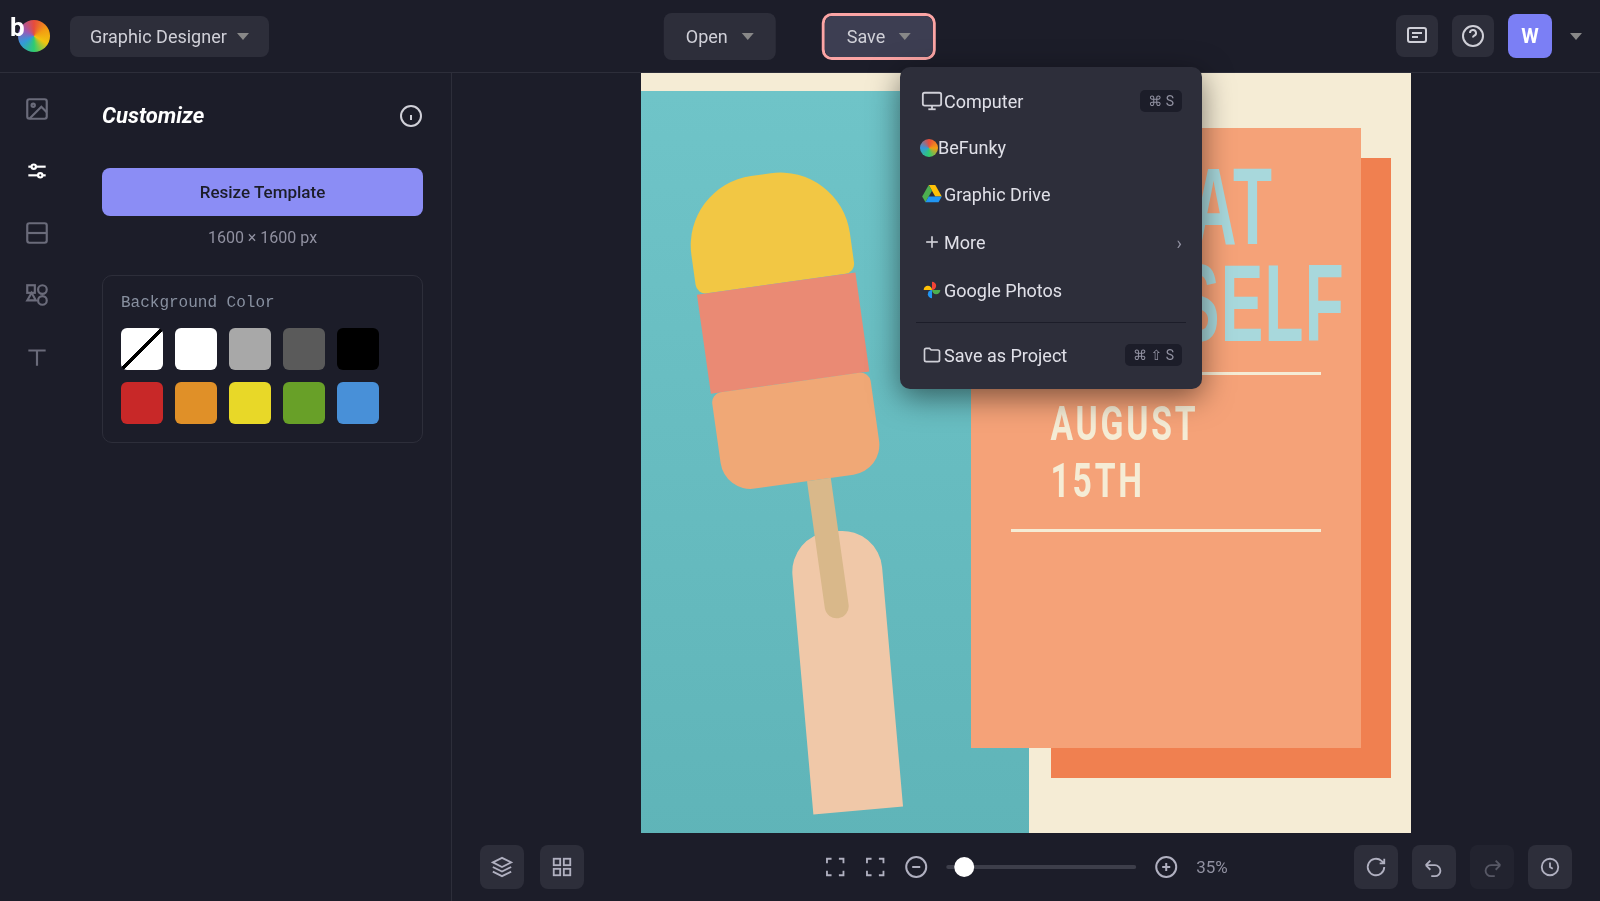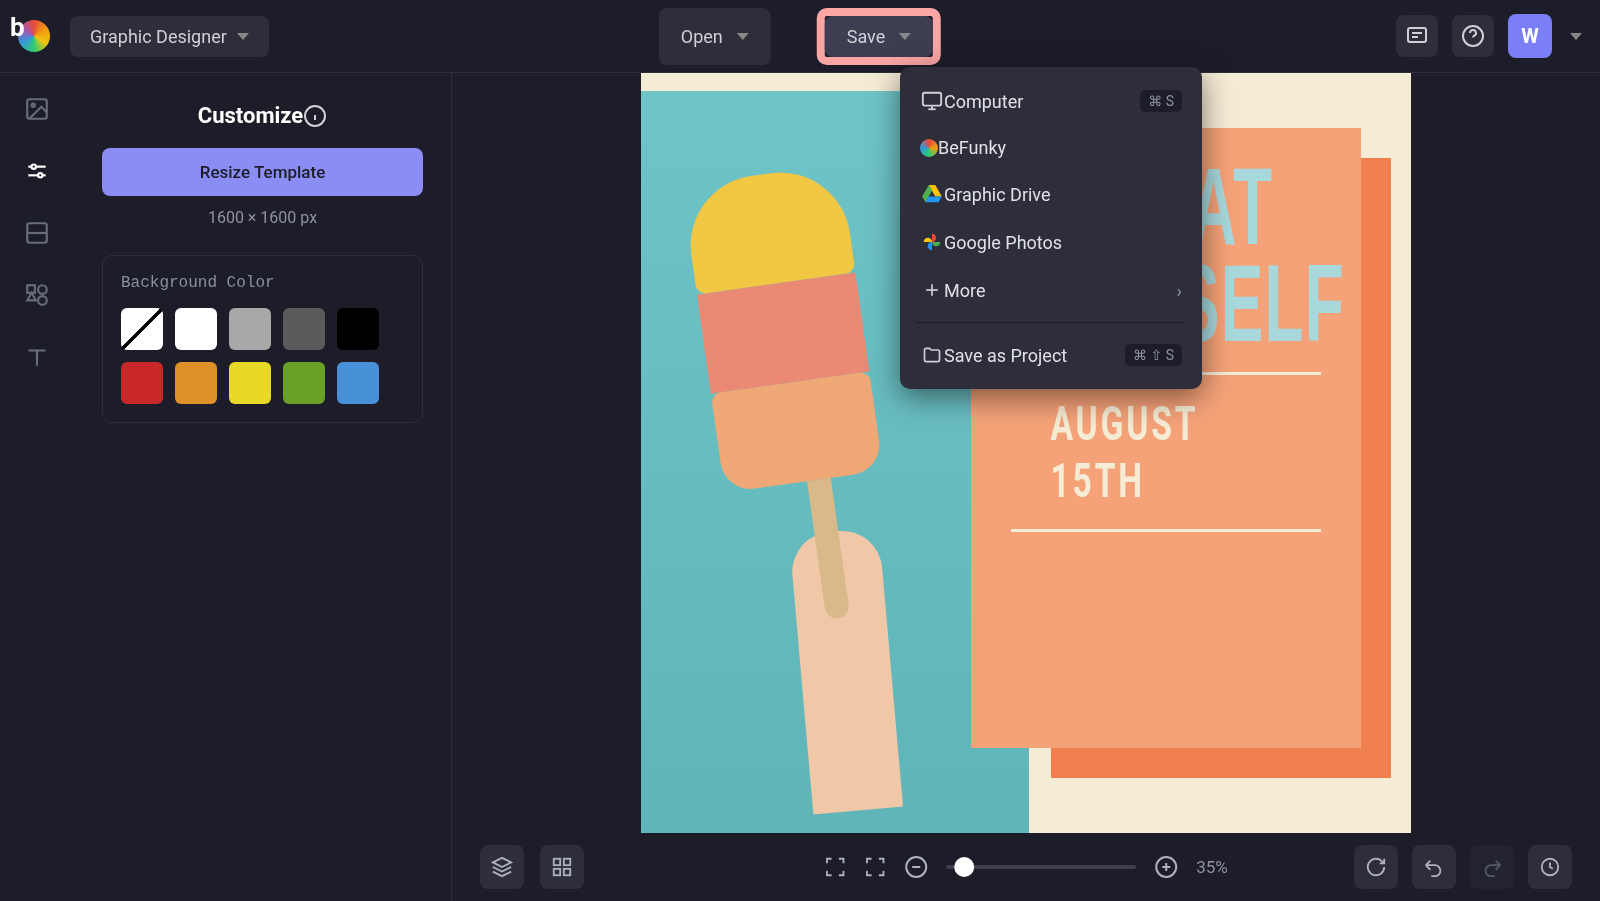--- a/index.html
+++ b/index.html
@@ -6,36 +6,36 @@
     body { font-family: -apple-system, BlinkMacSystemFont, "Segoe UI", Roboto, sans-serif; background: #1c1d29; color: #fff; width: 1600px; height: 901px; overflow: hidden; position: relative; }
     
     .header { height: 73px; display: flex; align-items: center; padding: 0 18px; border-bottom: 1px solid #2d2e3a; }
     .logo { width: 32px; height: 32px; border-radius: 50%; background: conic-gradient(#e74c3c, #f39c12, #f1c40f, #2ecc71, #3498db, #9b59b6, #e74c3c); margin-right: 20px; position: relative; }
     .logo::before { content: 'b'; position: absolute; color: #fff; font-weight: bold; font-size: 26px; left: -8px; top: -8px; }
     
     .app-selector { background: #2d2e3a; padding: 10px 20px; border-radius: 8px; display: flex; align-items: center; gap: 10px; cursor: pointer; font-size: 18px; color: #d0d0d8; }
     
     .header-center { display: flex; gap: 16px; margin-left: auto; margin-right: auto; position: absolute; left: 50%; transform: translateX(-50%); }
     .header-btn { background: #2d2e3a; padding: 10px 22px; border-radius: 8px; display: flex; align-items: center; gap: 14px; cursor: pointer; font-size: 18px; color: #d0d0d8; }
-    .save-btn-wrap { border: 8px solid #fca5a5; border-radius: 10px; padding: 0; margin-left: 30px; }
+    .save-btn-wrap { border: 3px solid #fca5a5; border-radius: 10px; padding: 0; margin-left: 30px; }
     .save-btn { background: #3d3e52; padding: 10px 22px; border-radius: 8px; display: flex; align-items: center; gap: 14px; cursor: pointer; font-size: 18px; color: #d0d0d8; }
     
     .header-right { display: flex; align-items: center; gap: 14px; margin-left: auto; }
     .icon-btn { width: 42px; height: 42px; background: #2d2e3a; border-radius: 8px; display: flex; align-items: center; justify-content: center; cursor: pointer; }
     .avatar { width: 44px; height: 44px; background: #7b7ff5; border-radius: 8px; display: flex; align-items: center; justify-content: center; font-weight: bold; font-size: 20px; }
     
     .chevron { width: 0; height: 0; border-left: 6px solid transparent; border-right: 6px solid transparent; border-top: 7px solid #888; }
     
     .main { display: flex; height: calc(901px - 73px); }
     .tool-rail { width: 74px; display: flex; flex-direction: column; align-items: center; padding-top: 20px; gap: 30px; }
     .tool-item { width: 32px; height: 32px; display: flex; align-items: center; justify-content: center; cursor: pointer; color: #6a6b7a; }
     .tool-item.active { color: #fff; }
     
     .side-panel { width: 378px; padding: 30px 28px; border-right: 1px solid #2d2e3a; }
-    .panel-header { display: flex; justify-content: center; align-items: center; margin-bottom: 20px; }
+    .panel-header { display: flex; justify-content: space-between; align-items: center; margin-bottom: 40px; font-style: italic; }
     .panel-title { font-size: 22px; font-weight: bold; }
     
     .resize-btn { background: #8b8df5; color: #1c1d29; width: 100%; padding: 14px; border-radius: 8px; text-align: center; font-size: 17px; font-weight: 500; cursor: pointer; }
     .dimensions { text-align: center; color: #9090a0; margin-top: 12px; font-size: 16px; }
     
     .bg-section { margin-top: 28px; border: 1px solid #2d2e3a; border-radius: 10px; padding: 18px; }
     .bg-label { color: #8890a0; font-size: 16px; margin-bottom: 16px; font-family: Liberation Mono, monospace; }
     .color-grid { display: grid; grid-template-columns: repeat(5, 42px); gap: 12px; }
     .color-swatch { width: 42px; height: 42px; border-radius: 6px; cursor: pointer; }
     .swatch-none { background: linear-gradient(135deg, #fff 47%, #000 47%, #000 53%, #fff 53%); }
@@ -290,39 +290,39 @@
       <svg width="20" height="18" viewBox="0 0 24 22">
           <path d="M8 0l8 0 8 14-8 0z" fill="#ffc107"></path>
           <path d="M0 14l4 7 8-14-4-7z" fill="#4caf50"></path>
           <path d="M4 21l16 0 4-7-16 0z" fill="#2196f3"></path>
         </svg>
     </span>
     <span>Graphic Drive</span>
   </div>
   <div class="dd-item">
     <span class="dd-icon">
+      <svg width="20" height="20" viewBox="0 0 24 24" fill="none" stroke="#d0d0d8" stroke-width="2">
+          <line x1="12" y1="5" x2="12" y2="19"></line>
+          <line x1="5" y1="12" x2="19" y2="12"></line>
+        </svg>
+    </span>
+    <span>More</span>
+    <span class="dd-arrow">›</span>
+  </div>
+  <div class="dd-item">
+    <span class="dd-icon">
       <svg width="20" height="20" viewBox="0 0 24 24">
           <path d="M12 12V2a5 5 0 0 1 0 10" fill="#f44336"></path>
           <path d="M12 12h10a5 5 0 0 1-10 0" fill="#4caf50"></path>
           <path d="M12 12v10a5 5 0 0 1 0-10" fill="#2196f3"></path>
           <path d="M12 12H2a5 5 0 0 1 10 0" fill="#ffc107"></path>
         </svg>
     </span>
     <span>Google Photos</span>
   </div>
-  <div class="dd-item">
-    <span class="dd-icon">
-      <svg width="20" height="20" viewBox="0 0 24 24" fill="none" stroke="#d0d0d8" stroke-width="2">
-          <line x1="12" y1="5" x2="12" y2="19"></line>
-          <line x1="5" y1="12" x2="19" y2="12"></line>
-        </svg>
-    </span>
-    <span>More</span>
-    <span class="dd-arrow">›</span>
-  </div>
   <div class="dd-divider"></div>
   <div class="dd-item">
     <span class="dd-icon">
       <svg width="20" height="20" viewBox="0 0 24 24" fill="none" stroke="#d0d0d8" stroke-width="2">
           <path d="M3 6a2 2 0 0 1 2-2h4l2 2h8a2 2 0 0 1 2 2v10a2 2 0 0 1-2 2H5a2 2 0 0 1-2-2z"></path>
         </svg>
     </span>
     <span>Save as Project</span>
     <span class="dd-shortcut">⌘ ⇧ S</span>
   </div>

